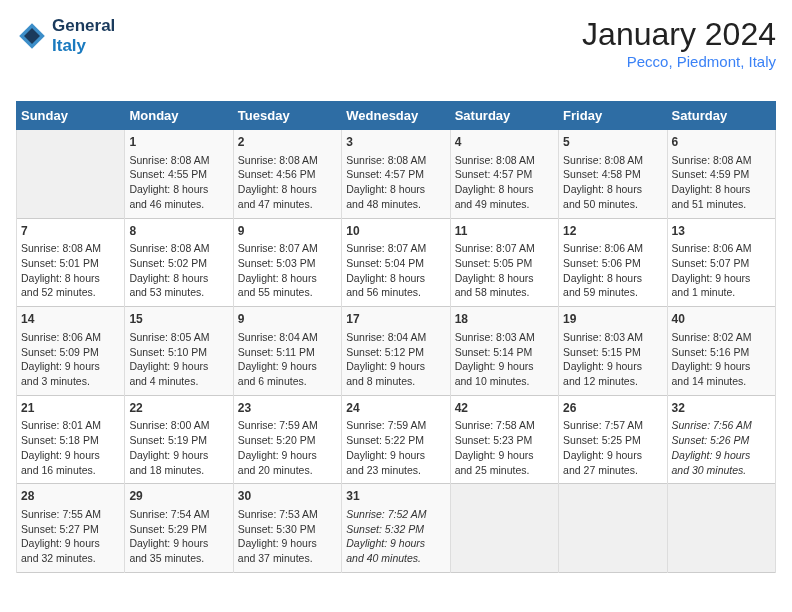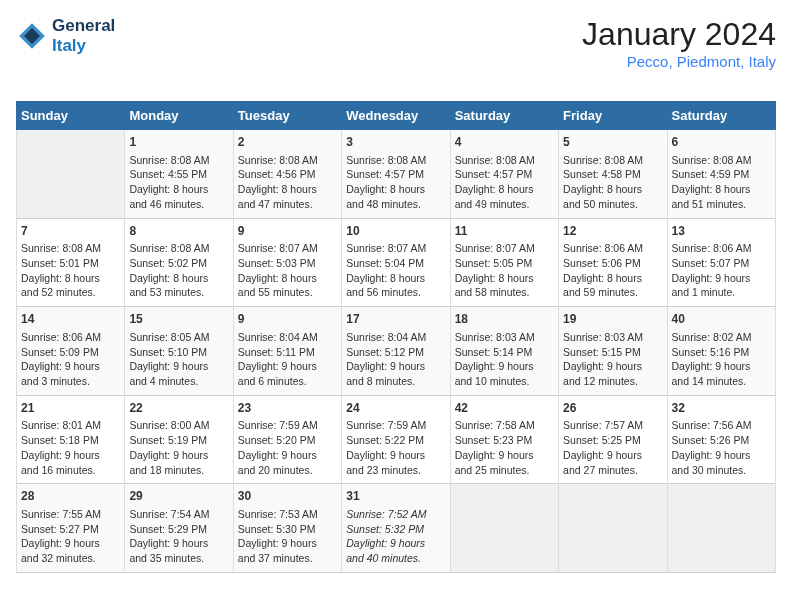--- a/index.html
+++ b/index.html
@@ -305,21 +305,21 @@
         </td>
         <td>
           <span class="day-num">26</span>
           <div class="day-info" style="white-space: pre-line;">Sunrise: 7:57 AM
 Sunset: 5:25 PM
 Daylight: 9 hours
 and 27 minutes.</div>
         </td>
         <td>
           <span class="day-num">32</span>
-          <div class="day-info" style="white-space: pre-line;">Sunrise: 7:56 AM
+          <div class="day-info" style="white-space: pre-line; font-style: italic;">Sunrise: 7:56 AM
 Sunset: 5:26 PM
 Daylight: 9 hours
 and 30 minutes.</div>
         </td>
       </tr>
       <tr>
         <td>
           <span class="day-num">28</span>
           <div class="day-info" style="white-space: pre-line;">Sunrise: 7:55 AM
 Sunset: 5:27 PM

